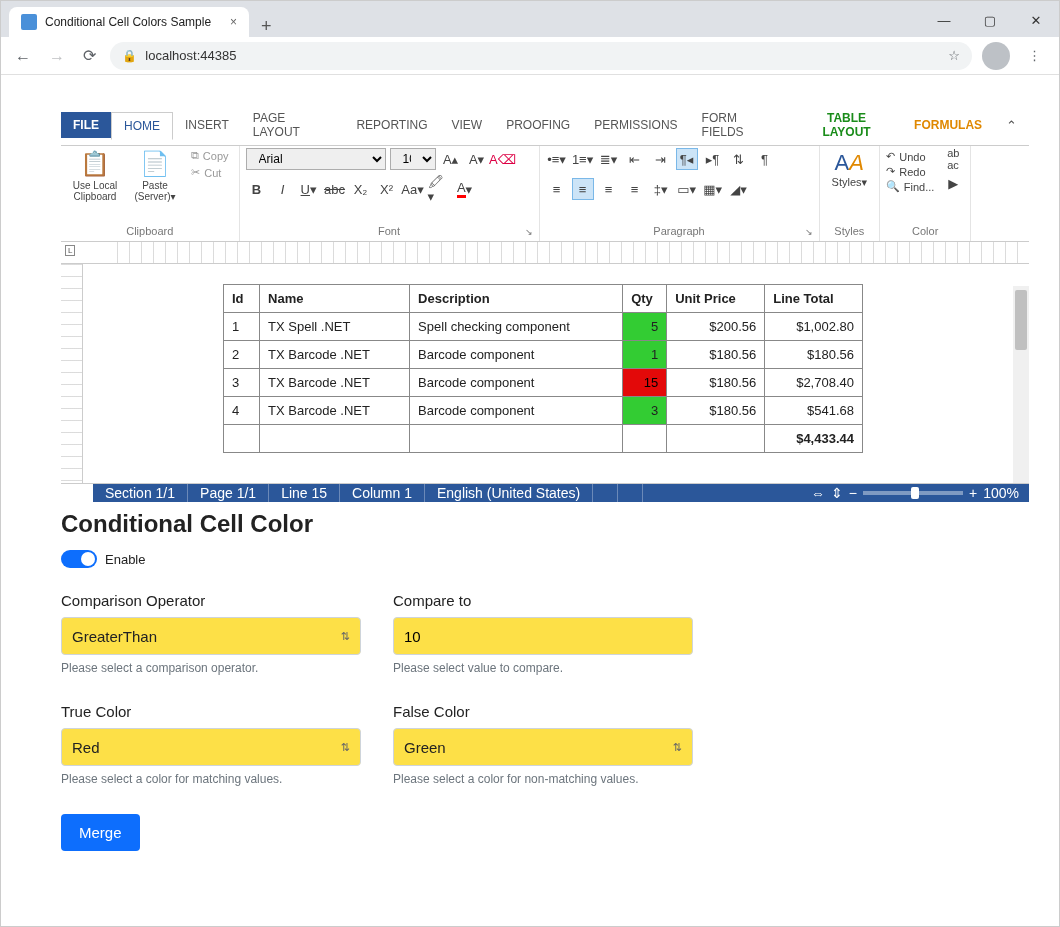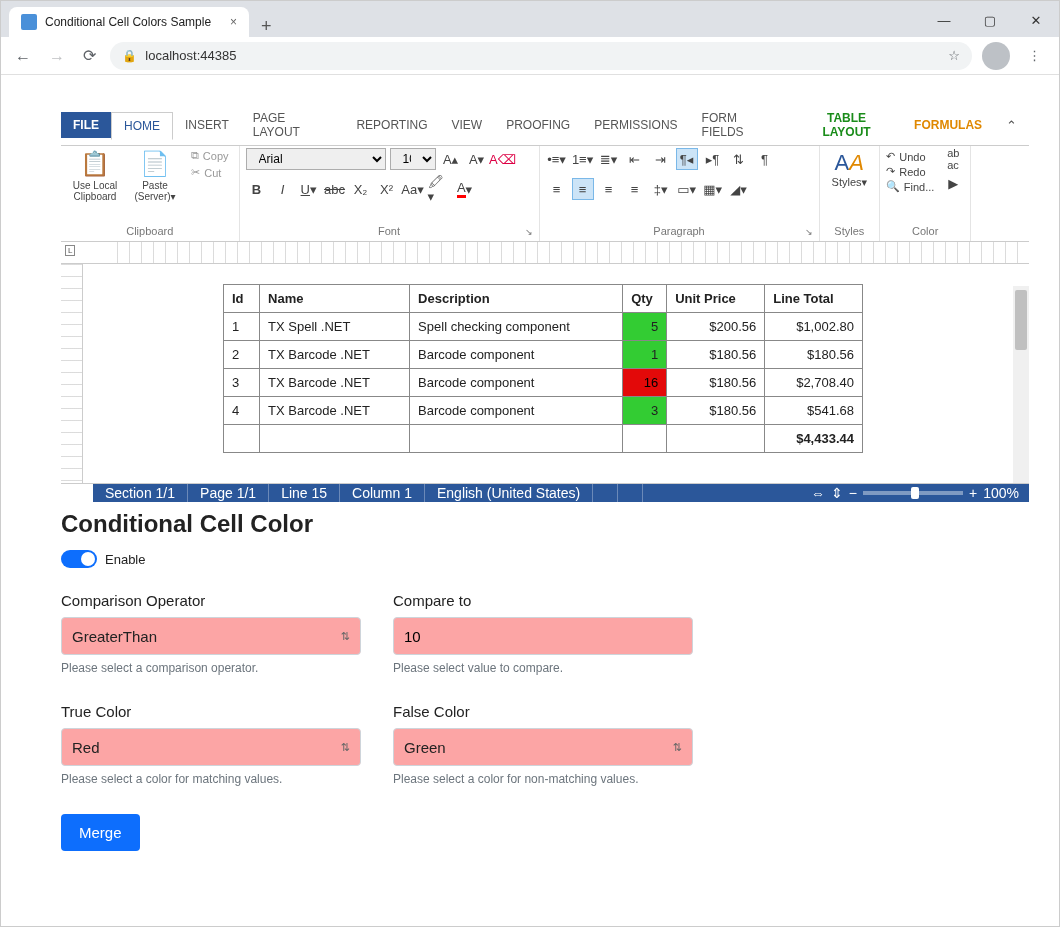--- a/index.html
+++ b/index.html
@@ -73,21 +73,21 @@
 .zoom-slider .handle { position: absolute; left: 48px; top: -4px; width: 8px; height: 12px; background: #fff; border-radius: 2px; }
 
 
 .form-section { padding: 8px 0; max-width: 700px; }
 .form-section h2 { font-size: 24px; font-weight: 600; margin-bottom: 12px; }
 .toggle-row { display: flex; align-items: center; gap: 8px; margin-bottom: 24px; }
 .toggle { width: 36px; height: 18px; background: #0d6efd; border-radius: 10px; position: relative; }
 .toggle .knob { position: absolute; right: 2px; top: 2px; width: 14px; height: 14px; background: #fff; border-radius: 50%; }
 .form-grid { display: grid; grid-template-columns: 300px 300px; gap: 28px 32px; }
 .form-field label { display: block; font-size: 15px; margin-bottom: 8px; color: #222; }
-.form-control { width: 100%; height: 38px; border: 1px solid #ced4da; border-radius: 4px; padding: 0 10px; font-size: 15px; background: #fca5a5; display: flex; align-items: center; justify-content: space-between; }
+.form-control { width: 100%; height: 38px; border: 1px solid #ced4da; border-radius: 4px; padding: 0 10px; font-size: 15px; background: #fde047; display: flex; align-items: center; justify-content: space-between; }
 .form-control .caret { color: #666; font-size: 11px; }
 .form-help { font-size: 12px; color: #6c757d; margin-top: 6px; }
 .btn-primary { background: #0d6efd; color: #fff; border: none; border-radius: 4px; padding: 10px 18px; font-size: 15px; margin-top: 28px; cursor: pointer; }
 </style>
 </head>
 <body>
 
 <div class="browser-chrome">
   <div class="titlebar">
     <div class="tab">
@@ -285,21 +285,21 @@
                 <td>TX Barcode .NET</td>
                 <td>Barcode component</td>
                 <td class="qty qty-green">1</td>
                 <td class="num">$180.56</td>
                 <td class="num">$180.56</td>
               </tr>
               <tr>
                 <td>3</td>
                 <td>TX Barcode .NET</td>
                 <td>Barcode component</td>
-                <td class="qty qty-red">16</td>
+                <td class="qty qty-red">15</td>
                 <td class="num">$180.56</td>
                 <td class="num">$2,708.40</td>
               </tr>
               <tr>
                 <td>4</td>
                 <td>TX Barcode .NET</td>
                 <td>Barcode component</td>
                 <td class="qty qty-green">3</td>
                 <td class="num">$180.56</td>
                 <td class="num">$541.68</td>

